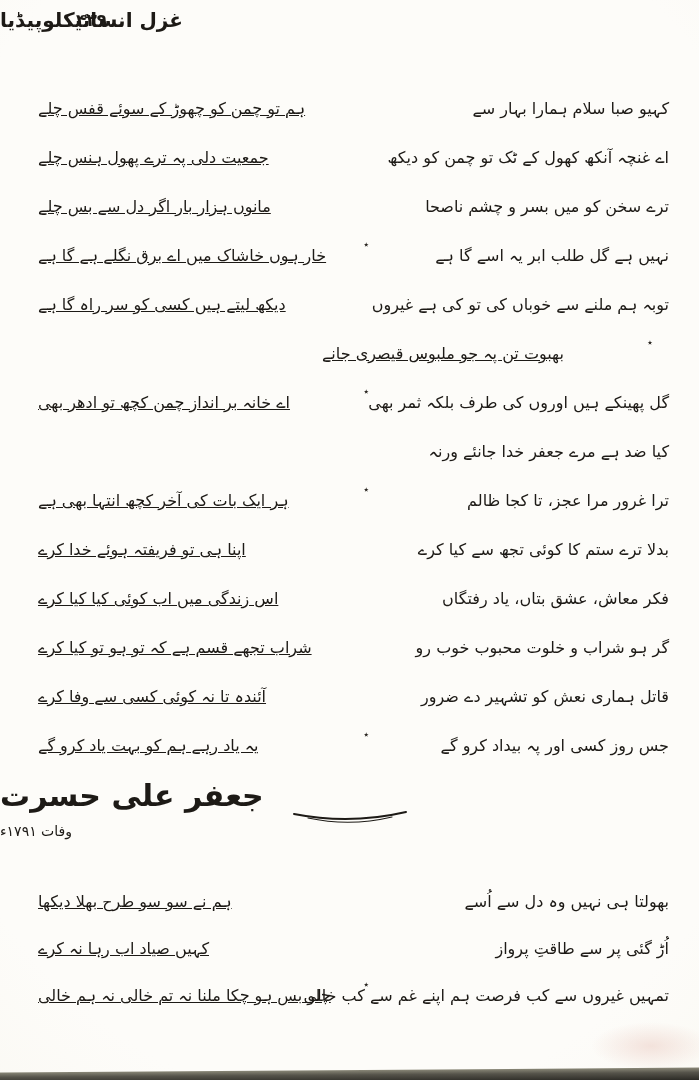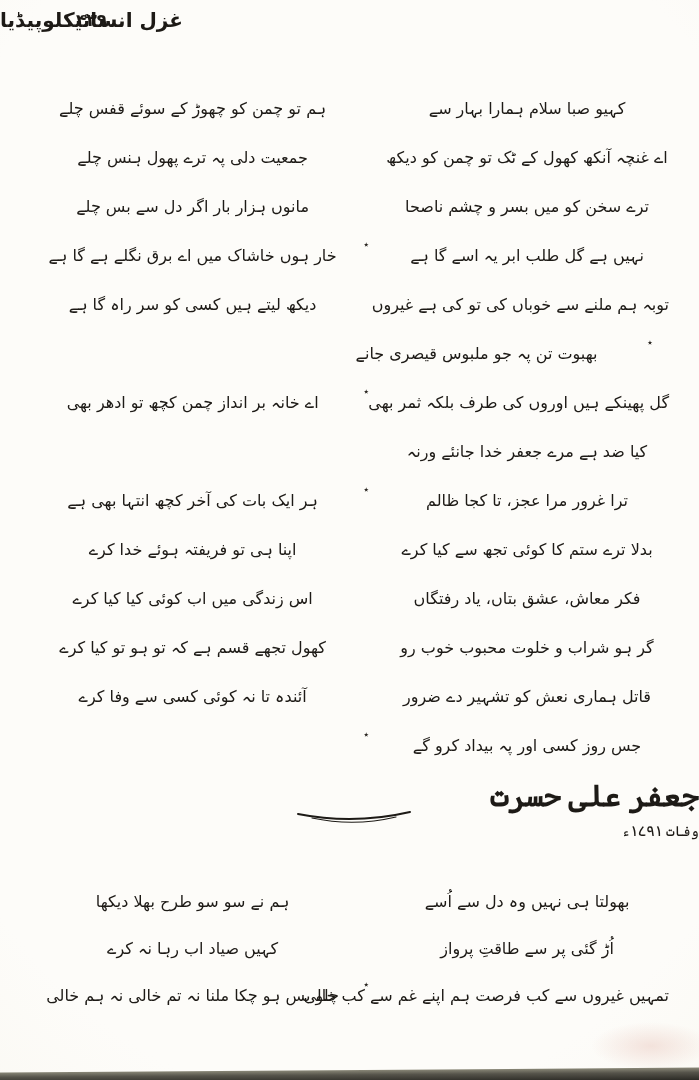--- a/index.html
+++ b/index.html
@@ -24,25 +24,25 @@
     position:absolute;top:6px;left:76px;font-size:17px;font-weight:bold;direction:rtl;
   }
   .verses{position:absolute;left:38px;right:30px;direction:rtl;}
   .verses-top{top:84px;}
   .verses-bottom{top:878px;}
   .verse-row{
     display:flex;align-items:center;height:49px;white-space:nowrap;
     font-size:16px;line-height:1.2;
   }
   .verses-bottom .verse-row{height:47px;}
-  .m1{width:45%;text-align:center;overflow:visible;}
+  .m1{width:45%;text-align:right;overflow:visible;}
   .gutter{width:6%;text-align:center;flex:none;}
-  .m2{width:49%;text-align:center;overflow:visible;}
+  .m2{width:49%;text-align:left;overflow:visible;text-decoration:underline;}
   .sep{position:relative;top:-13px;font-size:10px;color:#2b2722;display:inline-block;}
-  .poet-section{position:absolute;top:778px;left:8px;right:0;text-align:right;font-family:Liberation Serif, serif;}
+  .poet-section{position:absolute;top:778px;left:0;right:0;text-align:left;}
   .poet-name{font-size:30px;font-weight:bold;display:inline-block;}
   .flourish{display:block;margin:-4px auto 0 auto;}
   .poet-death{margin-top:0;font-size:14px;}
   .scan-edge{
     position:absolute;left:-8px;bottom:-4px;width:715px;height:14px;
     background:linear-gradient(180deg,#8a8878 0%, #55534a 35%, #23221e 100%);
     transform:rotate(-0.4deg);
   }
   .scan-smudge{
     position:absolute;right:-12px;bottom:10px;width:120px;height:48px;
@@ -108,30 +108,31 @@
     <span class="m2">اپنا ہی تو فریفتہ ہوئے خدا کرے</span>
   </div>
     <div class="verse-row">
     <span class="m1">فکر معاش، عشق بتاں، یاد رفتگاں</span>
     <span class="gutter"><span class="sep"></span></span>
     <span class="m2">اس زندگی میں اب کوئی کیا کیا کرے</span>
   </div>
     <div class="verse-row">
     <span class="m1">گر ہو شراب و خلوت محبوب خوب رو</span>
     <span class="gutter"><span class="sep"></span></span>
-    <span class="m2">کھول تجھے قسم ہے کہ تو ہو تو کیا کرے</span>
+    <span class="m2">شراب تجھے قسم ہے کہ تو ہو تو کیا کرے</span>
   </div>
     <div class="verse-row">
     <span class="m1">قاتل ہماری نعش کو تشہیر دے ضرور</span>
     <span class="gutter"><span class="sep"></span></span>
     <span class="m2">آئندہ تا نہ کوئی کسی سے وفا کرے</span>
   </div>
     <div class="verse-row">
     <span class="m1">جس روز کسی اور پہ بیداد کرو گے</span>
     <span class="gutter"><span class="sep">٭</span></span>
+    <span class="m2">یہ یاد رہے ہم کو بہت یاد کرو گے</span>
   </div>
   </section>
 
 <section class="poet-section">
   <span class="poet-name">جعفر علی حسرت</span>
   <svg class="flourish" width="120" height="14" viewBox="0 0 120 14" aria-hidden="true">
     <path d="M4,5 Q60,16 116,3" fill="none" stroke="#1d1a16" stroke-width="2" stroke-linecap="round"></path>
     <path d="M18,9 Q60,18 102,8" fill="none" stroke="#1d1a16" stroke-width="1.2" stroke-linecap="round"></path>
   </svg>
   <div class="poet-death">وفات ۱۷۹۱ء</div>

